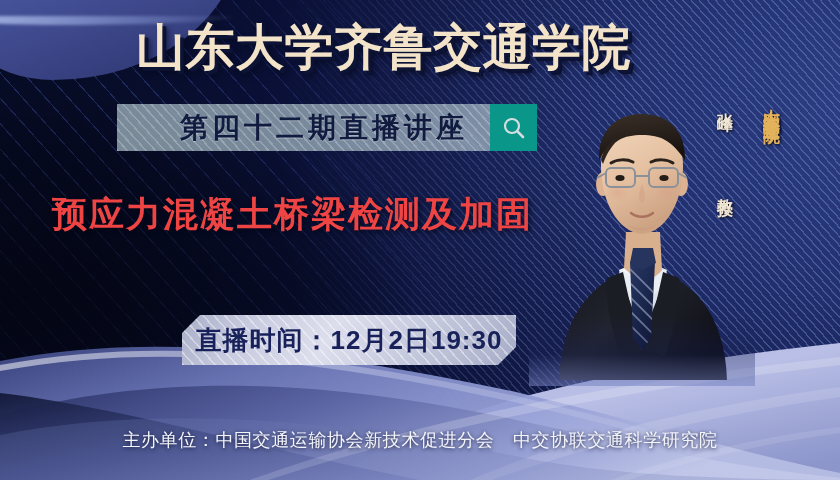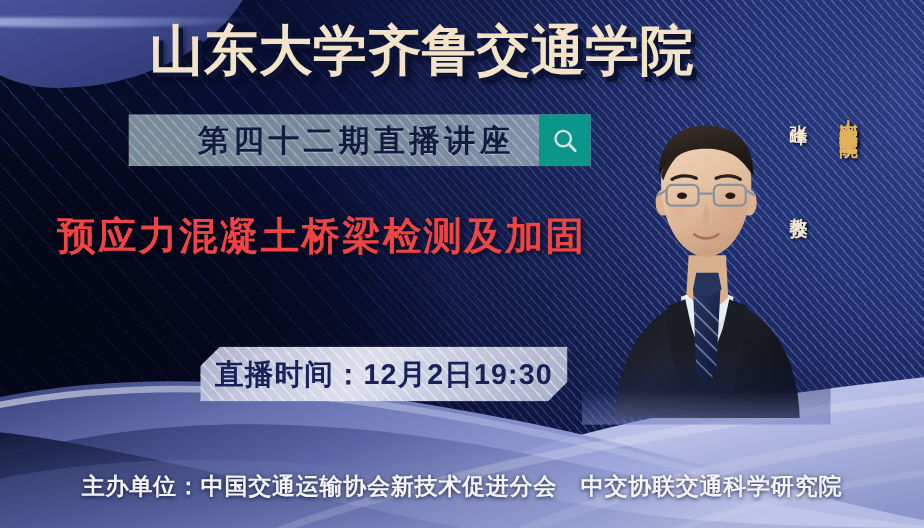--- a/index.html
+++ b/index.html
@@ -166,21 +166,21 @@
   .v-affil{
     left:760px; top:95px;
     font-size:17px; letter-spacing:2px;
     color:#e3b25c;
     text-shadow:1px 1px 3px rgba(4,8,26,.9);
   }
 
   .footer{
     position:absolute; left:0; right:0; top:428px;
     text-align:center;
-    font-size:21px; font-weight:bold; letter-spacing:.6px;
+    font-size:18px; font-weight:normal; letter-spacing:.6px;
     color:#f4f5fb;
     text-shadow:0 1px 4px rgba(10,14,40,.85);
   }
 
   
   .portrait{
     position:absolute; left:547px; top:100px;
     width:190px; height:280px;
     overflow:visible;
   }

